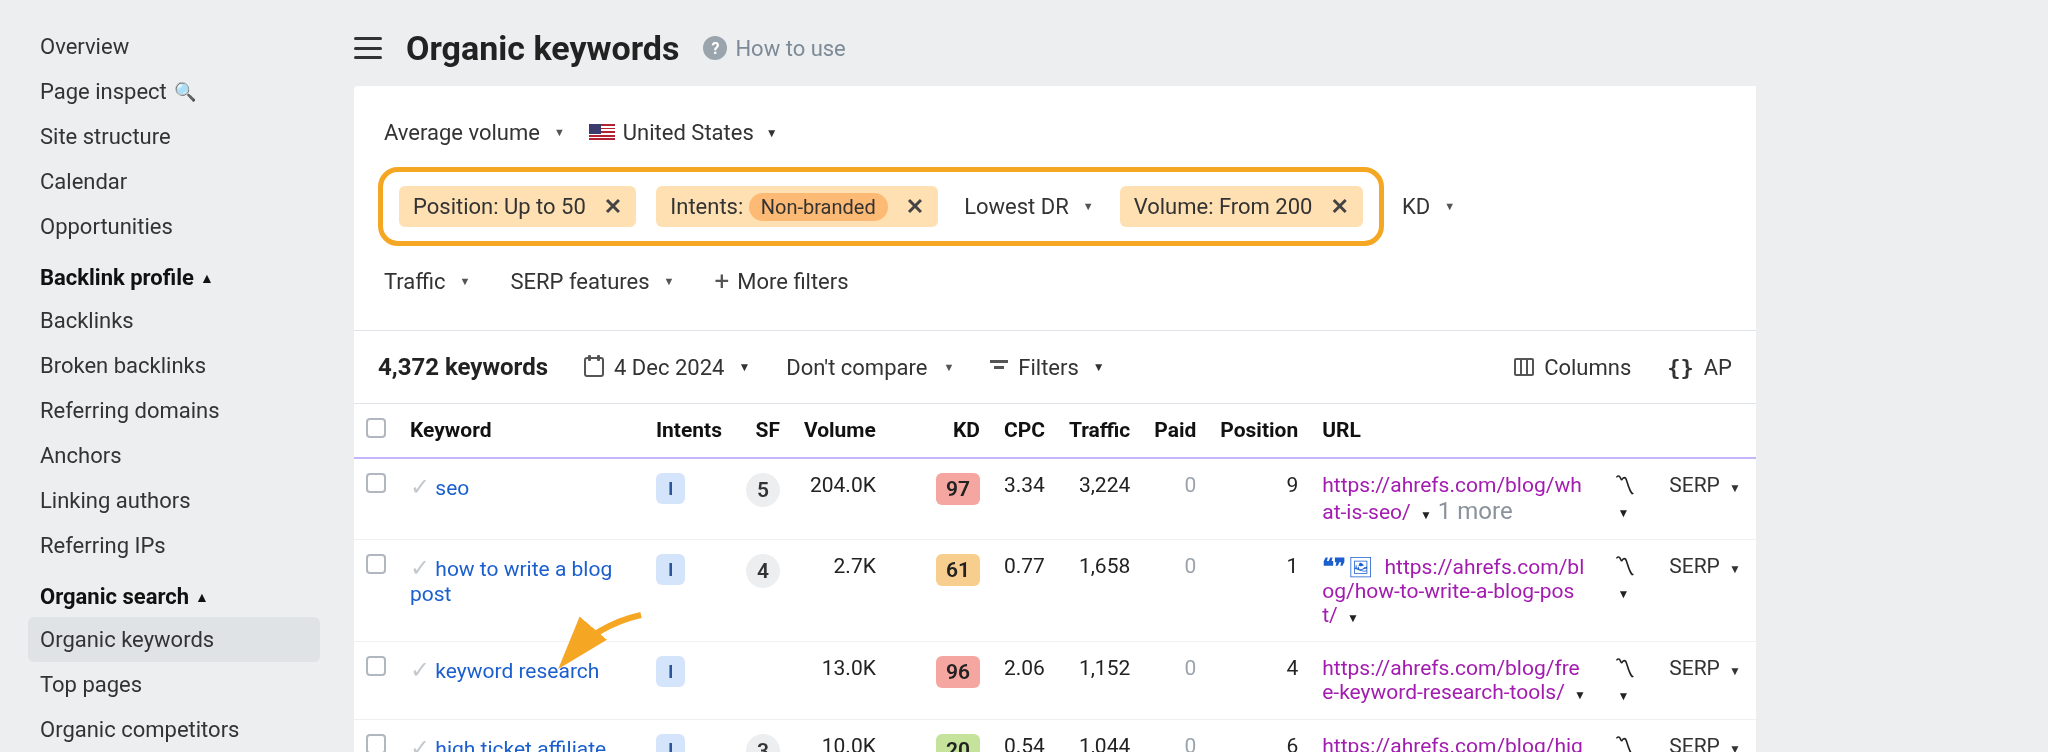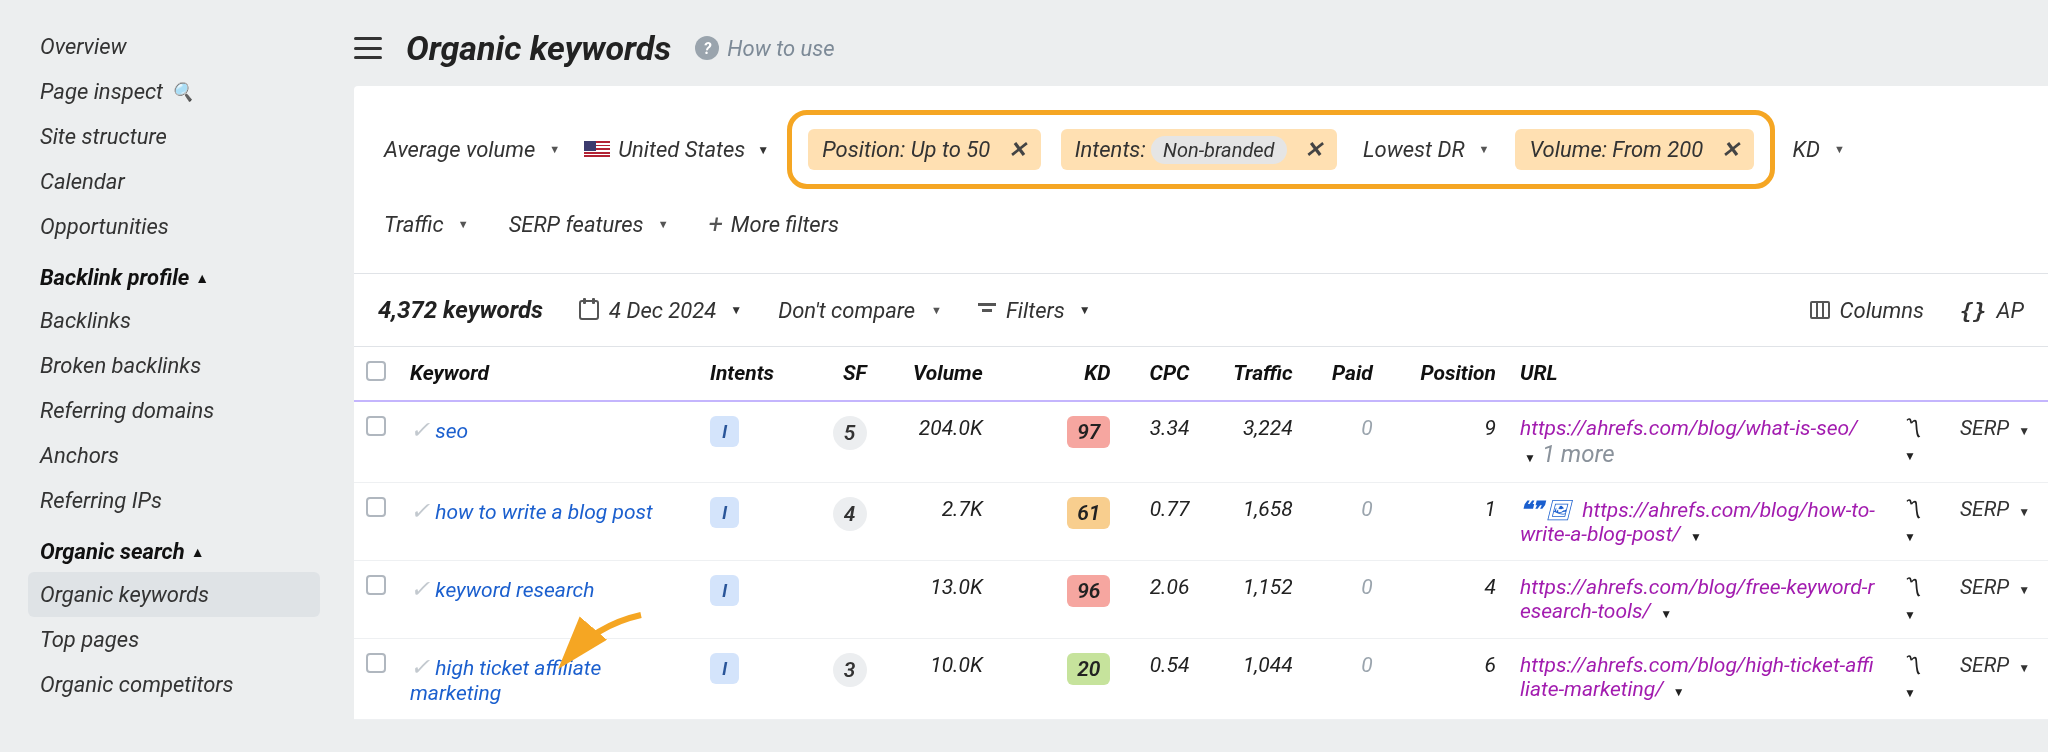--- a/index.html
+++ b/index.html
@@ -1,17 +1,17 @@
 <!DOCTYPE html>
 <html><head>
 <meta charset="utf-8">
 <style>
 * { margin: 0; padding: 0; box-sizing: border-box; font-family: -apple-system, BlinkMacSystemFont, "Segoe UI", Roboto, Helvetica, Arial, sans-serif; }
 body { background: #eceeef; color: #222; font-size: 18px; }
-.app { display: flex; height: 752px; width: 2048px; overflow: hidden; font-style: italic; }
+.app { display: flex; height: 752px; width: 1756px; overflow: hidden; }
 .sidebar { width: 320px; background: #eceeef; padding: 24px 0 0 28px; }
 .sidebar-item { font-size: 22px; color: #333; padding: 10px 12px; cursor: pointer; border-radius: 6px; display: flex; align-items: center; gap: 8px; }
 .sidebar-item.active { background: #dfe3e6; }
 .sidebar-heading { font-weight: 700; font-size: 22px; padding: 16px 12px 8px; color: #111; display: flex; align-items: center; gap: 6px; }
 .sidebar-heading .caret { font-size: 14px; }
 .main { flex: 1; background: #eceeef; position: relative; }
 .main-header { display: flex; align-items: center; gap: 24px; padding: 28px 0 18px 34px; }
 .hamburger { width: 28px; height: 22px; display: flex; flex-direction: column; justify-content: space-between; cursor: pointer; }
 .hamburger span { height: 3px; background: #333; border-radius: 2px; }
 .page-title { font-size: 34px; font-weight: 700; color: #222; }
@@ -19,21 +19,21 @@
 .help-icon { width: 24px; height: 24px; border-radius: 50%; background: #9aa4ad; color: #fff; display: flex; align-items: center; justify-content: center; font-size: 16px; font-weight: 700; }
 .panel { background: #fff; margin-left: 34px; border-radius: 4px 0 0 0; }
 .filter-bar { display: flex; flex-wrap: wrap; align-items: center; gap: 12px; padding: 24px 24px 0 24px; position: relative; }
 .filter-plain { font-size: 22px; color: #333; display: flex; align-items: center; gap: 8px; cursor: pointer; padding: 10px 6px; }
 .flag { display:inline-block; width:26px; height:18px; background: linear-gradient(#b22234 0 10%, #fff 10% 20%, #b22234 20% 30%, #fff 30% 40%, #b22234 40% 50%, #fff 50% 60%, #b22234 60% 70%, #fff 70% 80%, #b22234 80% 90%, #fff 90% 100%); position: relative; }
 .flag::before { content:""; position:absolute; left:0; top:0; width:12px; height:10px; background:#3c3b6e; }
 .highlight-box { border: 5px solid #f5a623; border-radius: 20px; display: flex; align-items: center; gap: 20px; padding: 12px 16px; }
 .chip { background: #ffe0b2; border-radius: 6px; font-size: 22px; color: #333; display: flex; align-items: center; gap: 18px; padding: 8px 14px; }
 .chip .chip-label { white-space: nowrap; }
 .chip .close { font-size: 22px; color: #444; cursor: pointer; font-weight: 700; }
-.chip-badge { background: #e5e5e5; border-radius: 14px; padding: 2px 12px; font-size: 20px; }
+.chip-badge { background: #fdba74; border-radius: 14px; padding: 2px 12px; font-size: 20px; }
 .row2 { padding: 10px 24px 24px 24px; display: flex; gap: 28px; }
 .divider { border-top: 1px solid #e0e3e7; margin-left: 0; }
 .toolbar { display: flex; align-items: center; padding: 22px 24px; gap: 36px; }
 .kw-count { font-size: 24px; font-weight: 700; }
 .tb-item { font-size: 22px; color: #333; display: flex; align-items: center; gap: 10px; cursor: pointer; }
 .tb-spacer { flex: 1; }
 .cal-icon { width:20px; height:20px; border:2px solid #555; border-radius:3px; position:relative; }
 .cal-icon::before{content:"";position:absolute;left:2px;top:-4px;width:3px;height:6px;background:#555;border-radius:1px;}
 .cal-icon::after{content:"";position:absolute;right:2px;top:-4px;width:3px;height:6px;background:#555;border-radius:1px;}
 .cols-icon { width:20px; height:18px; border:2px solid #555; border-radius:2px; display:flex; }
@@ -84,20 +84,21 @@
     <div class="sidebar-item">Opportunities</div>
 
     <div class="sidebar-heading">
         <span>Backlink profile</span>
         <span class="caret">▲</span>
       </div>
     <div class="sidebar-item">Backlinks</div>
     <div class="sidebar-item">Broken backlinks</div>
     <div class="sidebar-item">Referring domains</div>
     <div class="sidebar-item">Anchors</div>
+    <div class="sidebar-item">Linking authors</div>
     <div class="sidebar-item">Referring IPs</div>
 
     <div class="sidebar-heading">
         <span>Organic search</span>
         <span class="caret">▲</span>
       </div>
     <div class="sidebar-item active">Organic keywords</div>
     <div class="sidebar-item">Top pages</div>
     <div class="sidebar-item">Organic competitors</div>
   </div>

